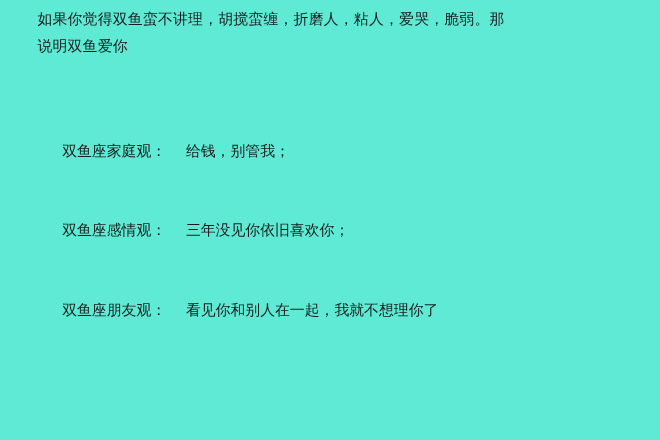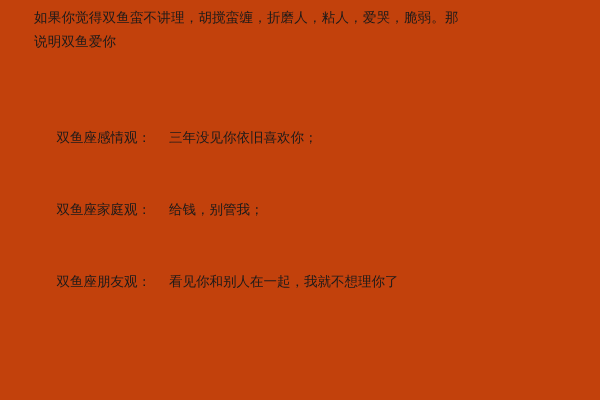--- a/index.html
+++ b/index.html
@@ -9,21 +9,21 @@
   body {
     width: 600px;
     height: 400px;
     background: #e8a515;
     font-family: "Liberation Sans", "DejaVu Sans", sans-serif;
     overflow: hidden;
   }
   #page {
     width: 600px;
     height: 400px;
-    background: #c2410c;
+    background: #5eead4;
     box-sizing: border-box;
     padding: 6px 24px 6px 34px;
     color: #1a1a1a;
   }
   .block {
     margin: 0 0 0 0;
   }
   .para {
     font-size: 13.5px;
     line-height: 24px;
@@ -59,24 +59,24 @@
 说明双鱼爱你</p>
   </div>
 
   <div class="spacer"></div>
 
 
   <div class="spacer"></div>
 
   <div class="block">
     <div class="qa-line">
-      <span class="qa-label">双鱼座感情观：</span><span class="qa-gap"></span><span class="qa-value">三年没见你依旧喜欢你；</span>
+      <span class="qa-label">双鱼座家庭观：</span><span class="qa-gap"></span><span class="qa-value">给钱，别管我；</span>
     </div>
     <div class="qa-line">
-      <span class="qa-label">双鱼座家庭观：</span><span class="qa-gap"></span><span class="qa-value">给钱，别管我；</span>
+      <span class="qa-label">双鱼座感情观：</span><span class="qa-gap"></span><span class="qa-value">三年没见你依旧喜欢你；</span>
     </div>
     <div class="qa-line">
       <span class="qa-label">双鱼座朋友观：</span><span class="qa-gap"></span><span class="qa-value">看见你和别人在一起，我就不想理你了</span>
     </div>
   </div>
 
   <div class="spacer"></div>
 
 </div>
 

